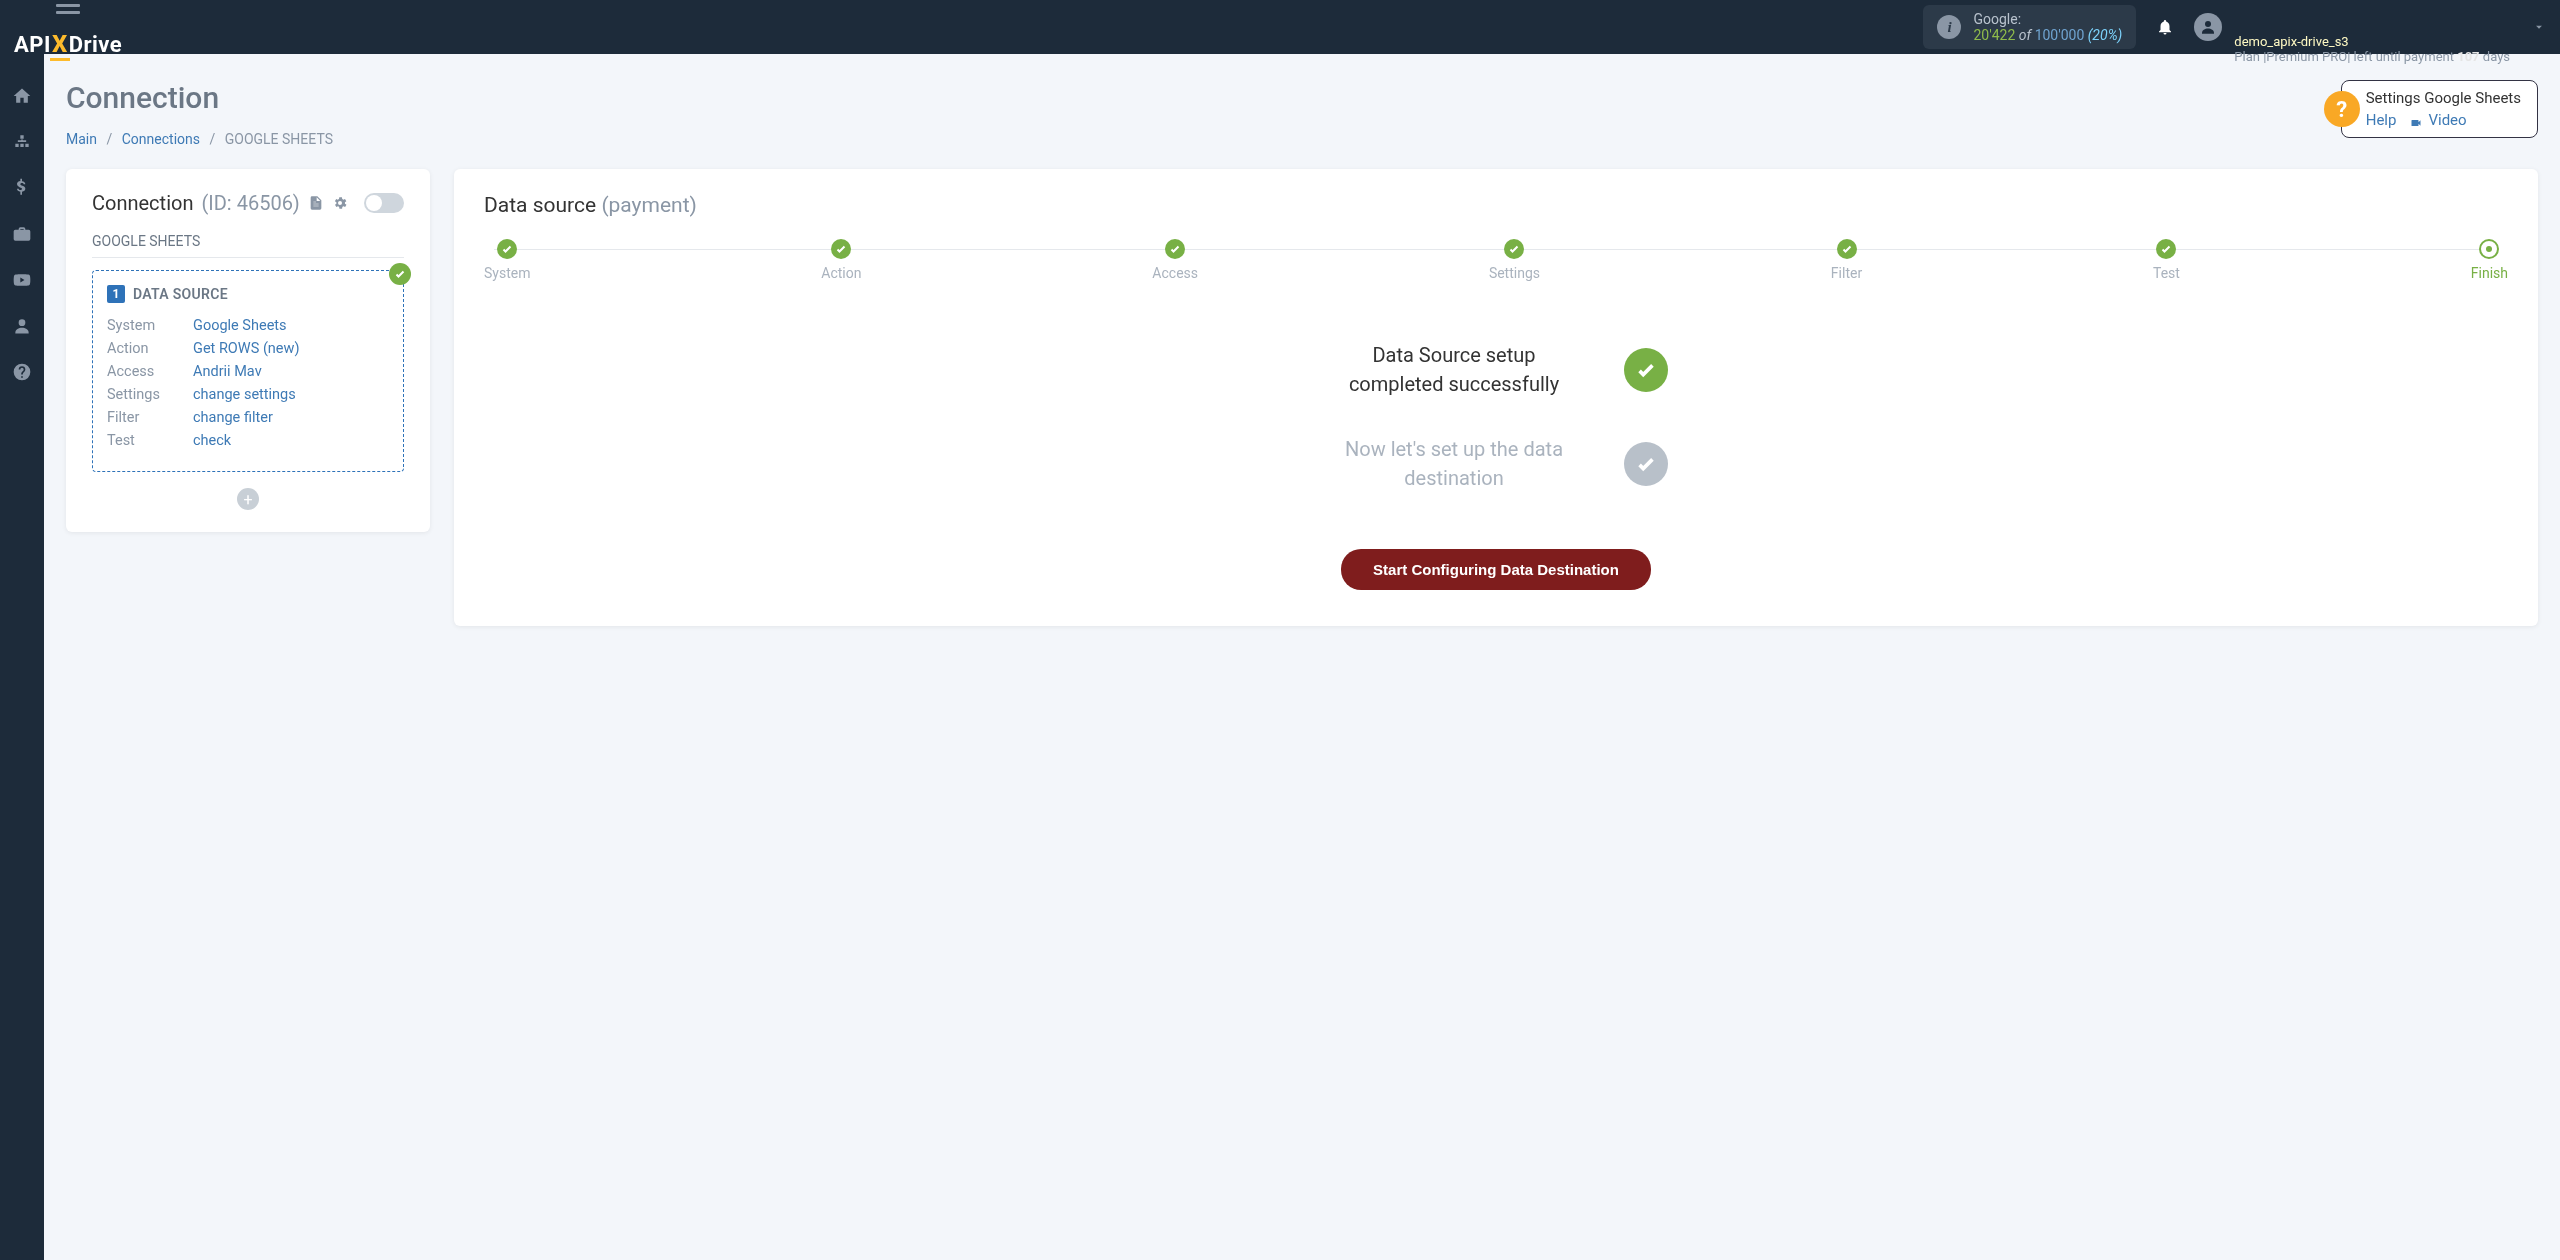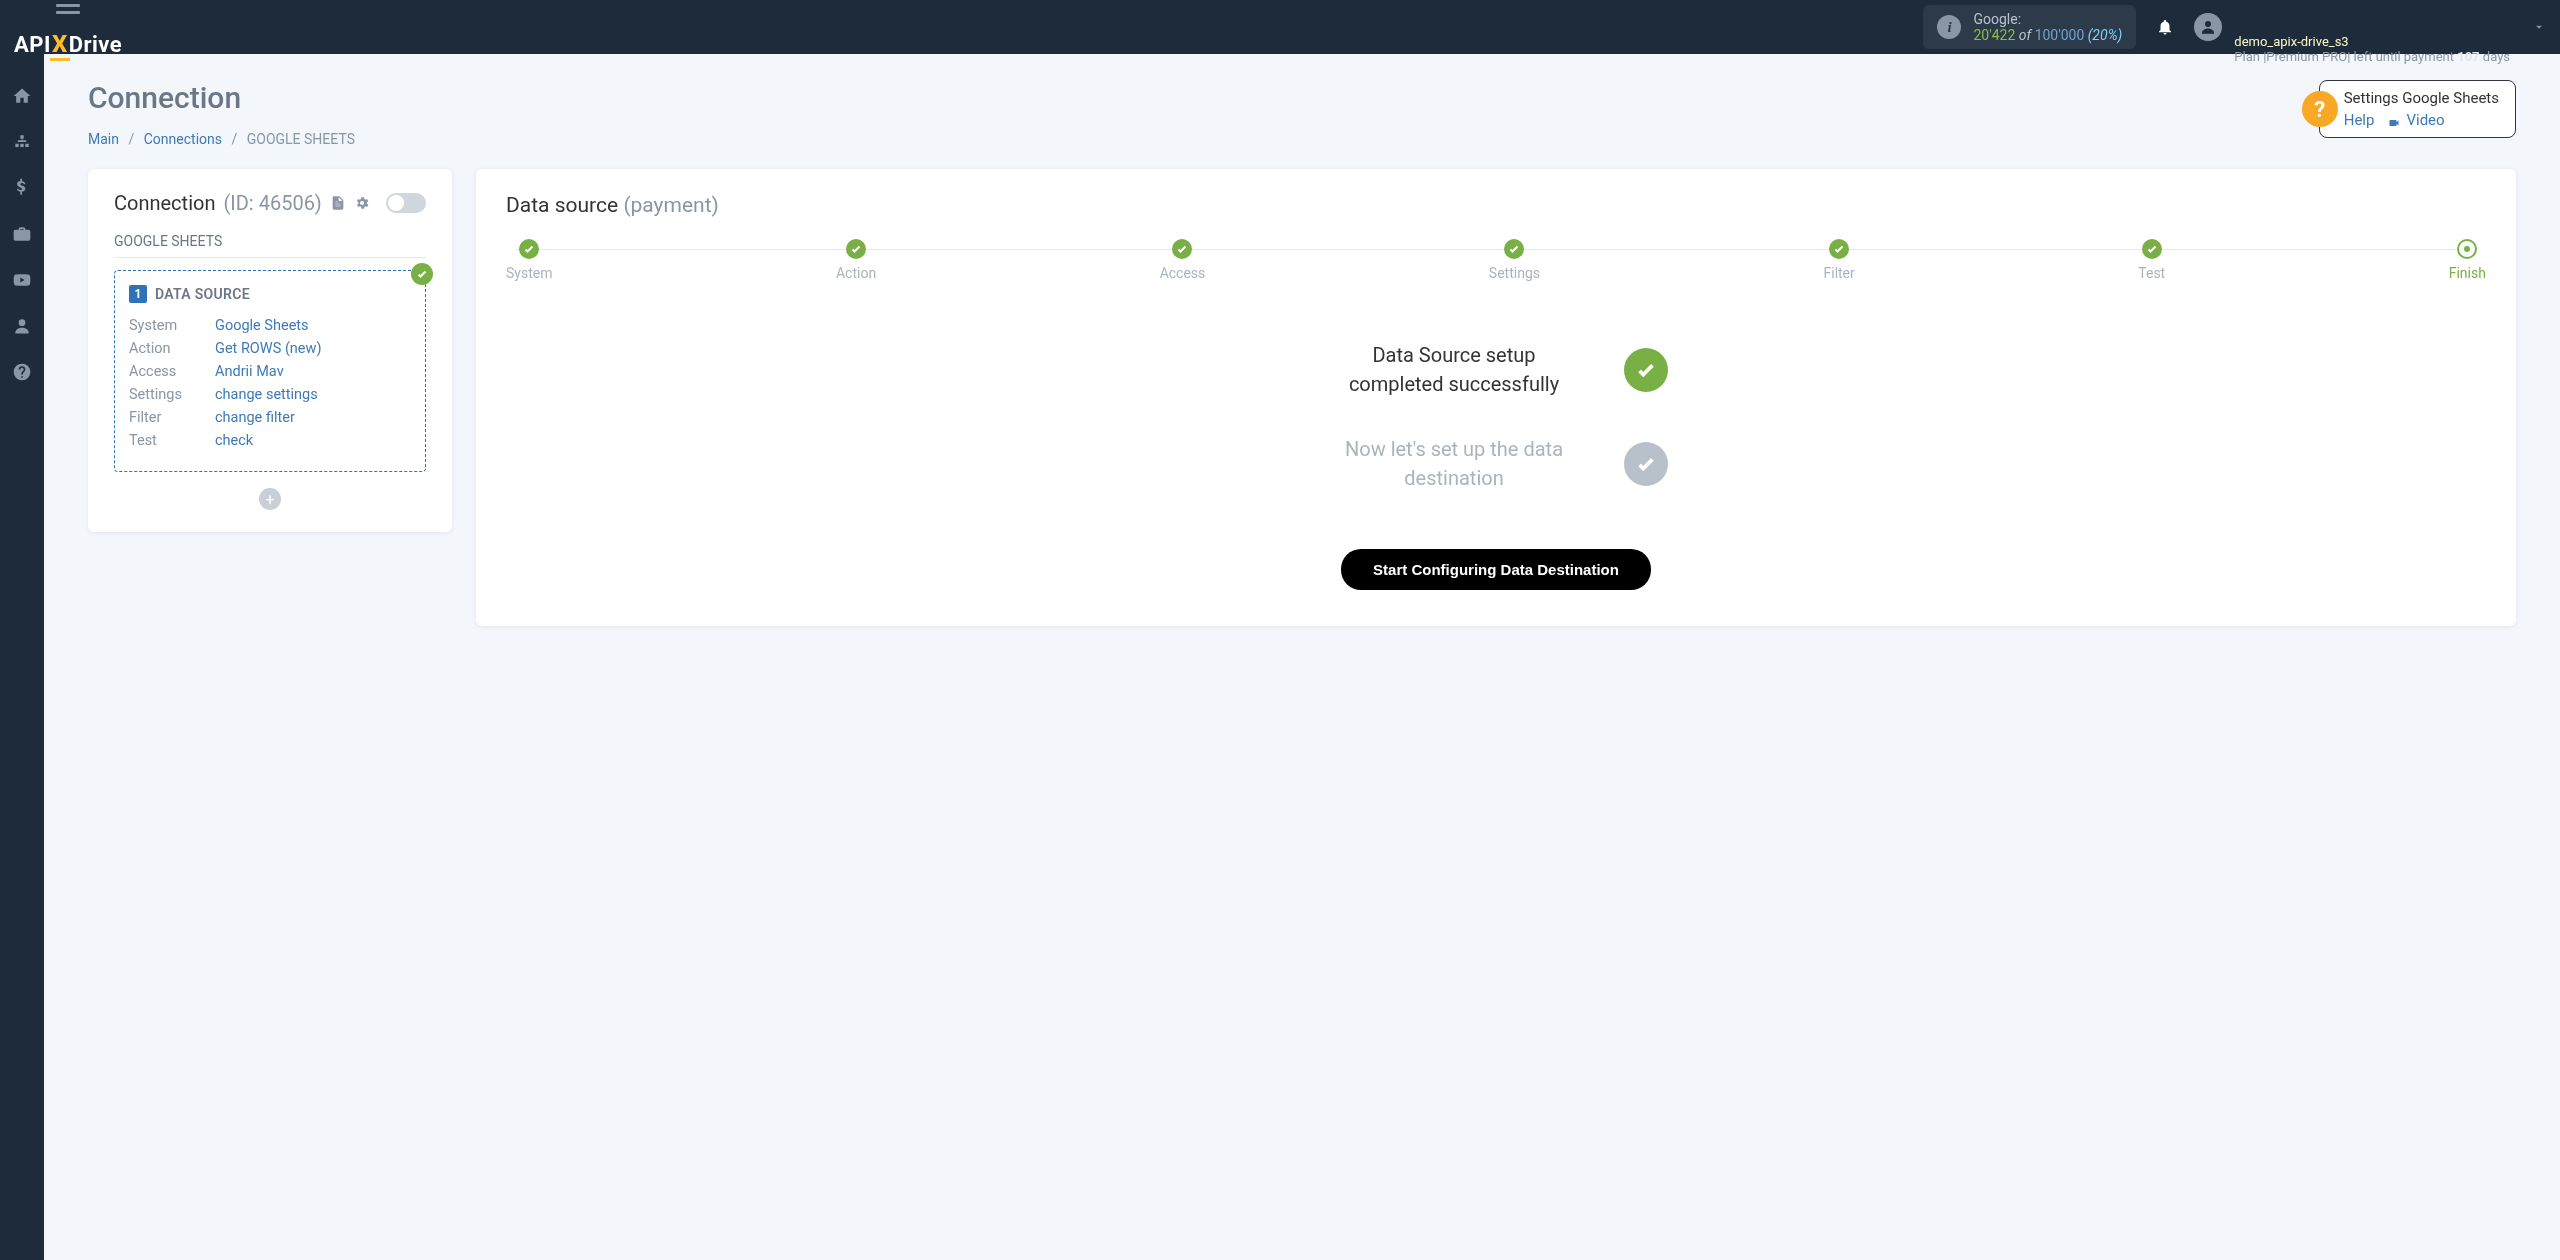--- a/index.html
+++ b/index.html
@@ -29,21 +29,21 @@
 .user-text .plan { color: #8a96a5; font-size: 13px; }
 .user-text .plan b { color: #e5e5e5; }
 .chev { color: #8a96a5; margin-left: 10px; }
 
 
 .layout { display: flex; min-height: calc(100vh - 54px); }
 .sidebar { width: 44px; background: #1d2b3a; display: flex; flex-direction: column; align-items: center; padding-top: 30px; gap: 22px; }
 .sidebar a { color: #8a96a5; cursor: pointer; display:flex; align-items:center; justify-content:center; width:44px; height:24px; }
 .sidebar a svg { width: 20px; height: 20px; }
 
-.main { flex: 1; padding: 26px 44px; }
+.main { flex: 1; padding: 26px 22px; }
 .page-head { display: flex; justify-content: space-between; align-items: flex-start; }
 .page-title { font-size: 30px; color: #6b7785; font-weight: 500; }
 .breadcrumb { margin-top: 16px; font-size: 14px; color: #8a96a5; }
 .breadcrumb a { color: #3e7ab5; text-decoration: none; }
 .breadcrumb .sep { margin: 0 6px; color: #8a96a5; }
 .breadcrumb .curr { color: #8a96a5; text-transform: uppercase; }
 
 .help-box { background: #fff; border: 1px solid #334; border-radius: 8px; padding: 8px 16px 8px 24px; position: relative; font-size: 15px; }
 .help-box .title-h { color: #333; }
 .help-box .links { margin-top: 4px; display:flex; align-items:center; gap:12px; }
@@ -87,21 +87,21 @@
 .step .dot.hollow::after { content:""; width:6px; height:6px; border-radius:50%; background:#78b045; }
 .steps .line { position:absolute; top:10px; left:10px; right:10px; height:1px; background:#e5e8ec; z-index:0; }
 
 .status-area { margin-top: 60px; display:flex; flex-direction:column; align-items:center; gap: 36px; }
 .status-row { display:flex; align-items:center; gap: 40px; }
 .status-text { font-size: 20px; text-align: center; max-width: 260px; line-height:1.45; }
 .status-text.dim { color: #aab3be; }
 .big-check { width: 44px; height: 44px; border-radius: 50%; display:flex; align-items:center; justify-content:center; color:#fff; }
 .big-check.green { background:#78b045; }
 .big-check.gray { background:#b8c0c9; }
-.btn-primary { background:#000000; color:#fff; border:none; padding: 12px 32px; border-radius: 20px; font-size: 15px; font-weight: 600; cursor:pointer; margin-top: 20px; }
+.btn-primary { background:#7f1d1d; color:#fff; border:none; padding: 12px 32px; border-radius: 20px; font-size: 15px; font-weight: 600; cursor:pointer; margin-top: 20px; }
 
 svg { display:block; }
 </style>
 </head>
 <body>
 
 <div class="top-bar">
   <div class="top-left">
     <div class="hamburger">
         <span></span>

